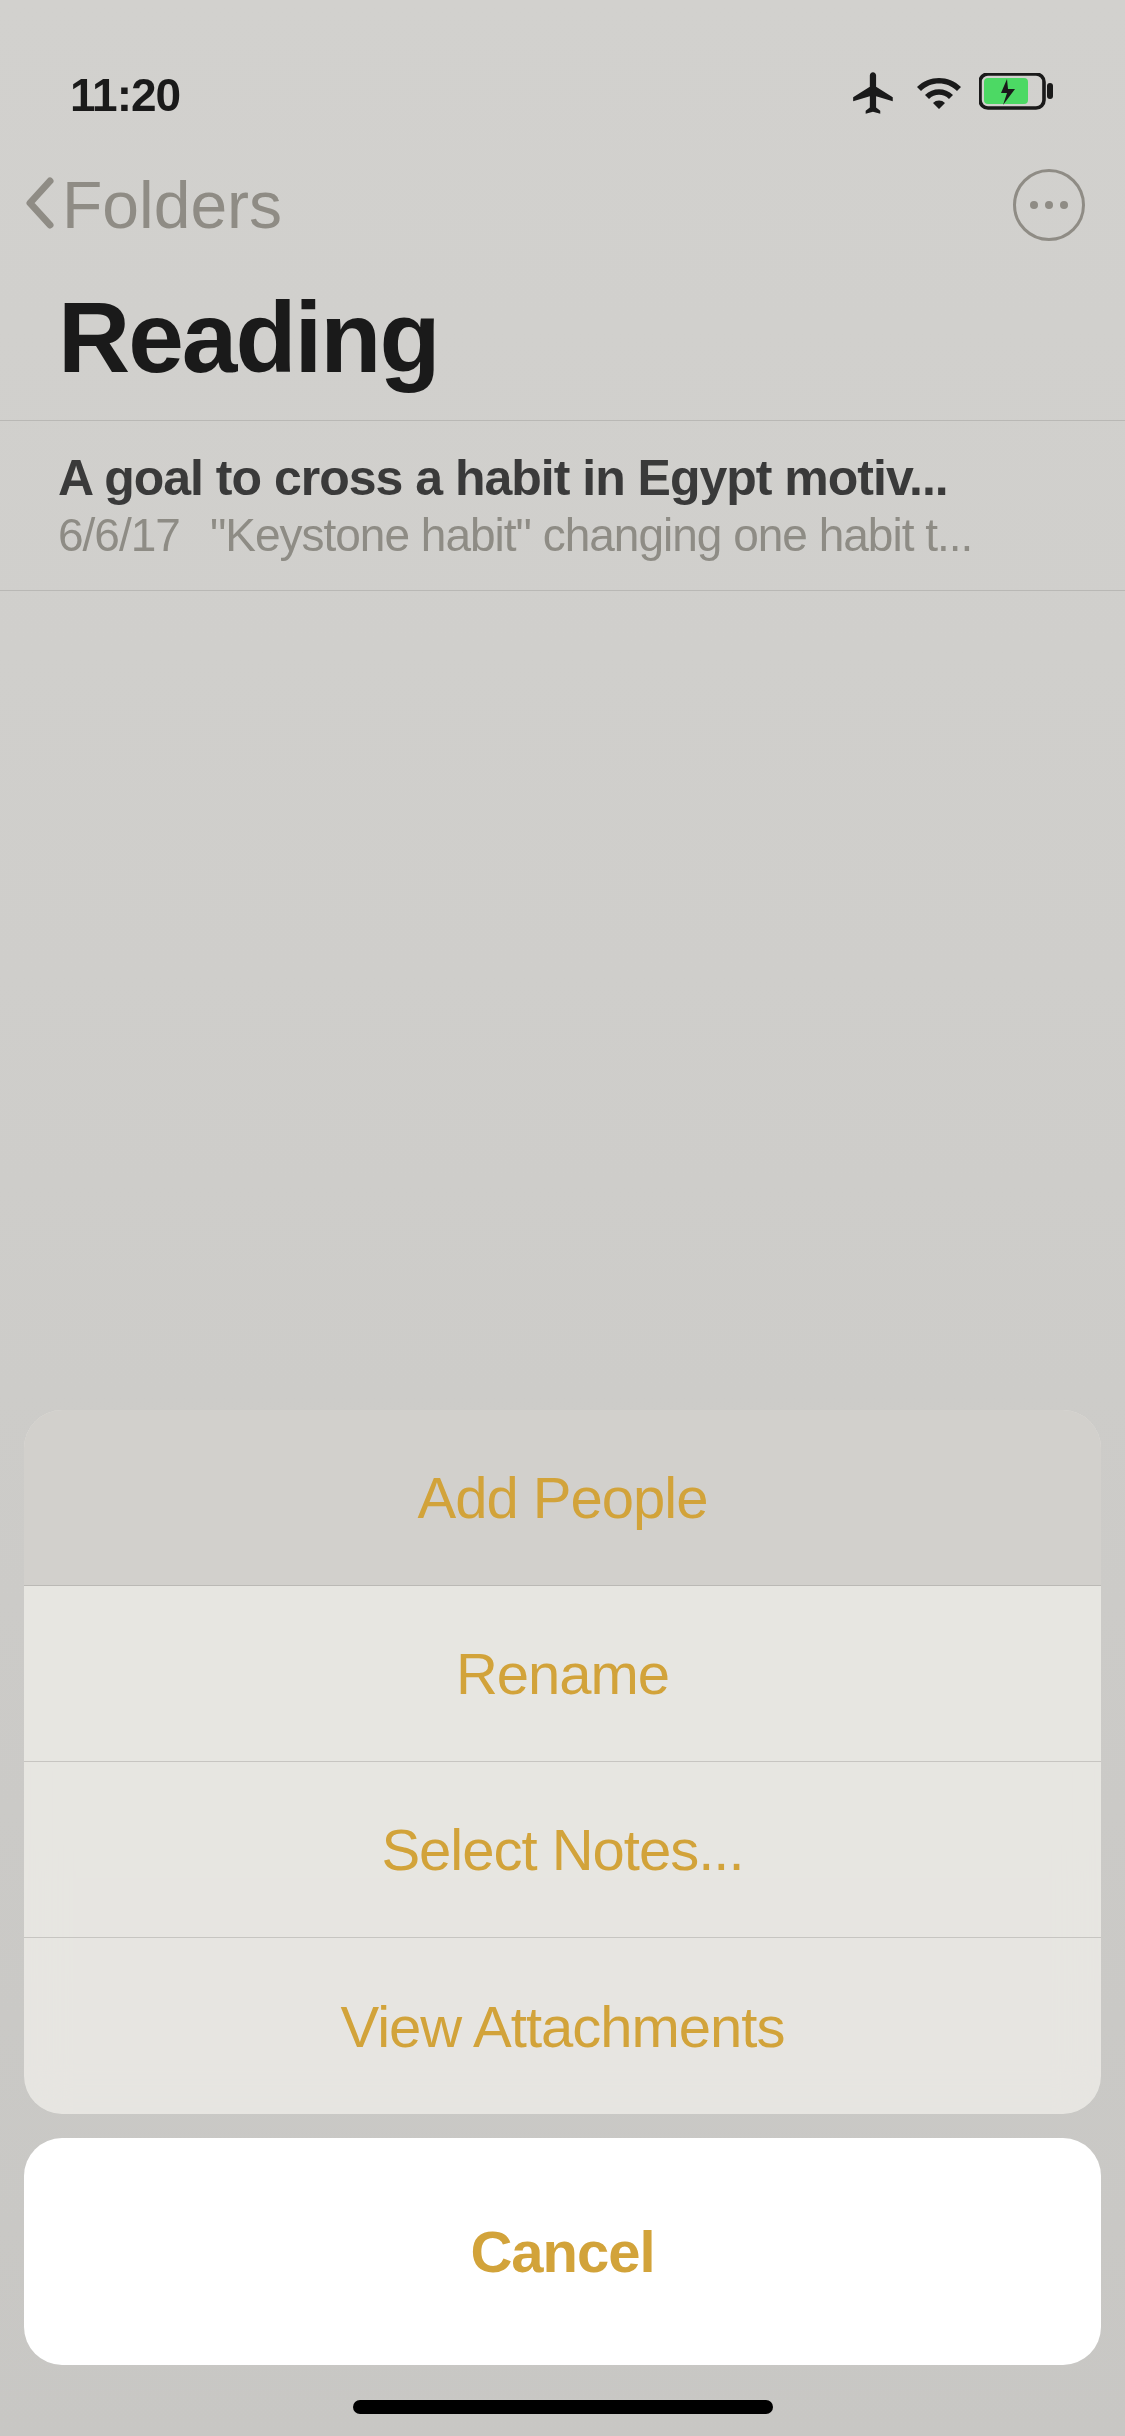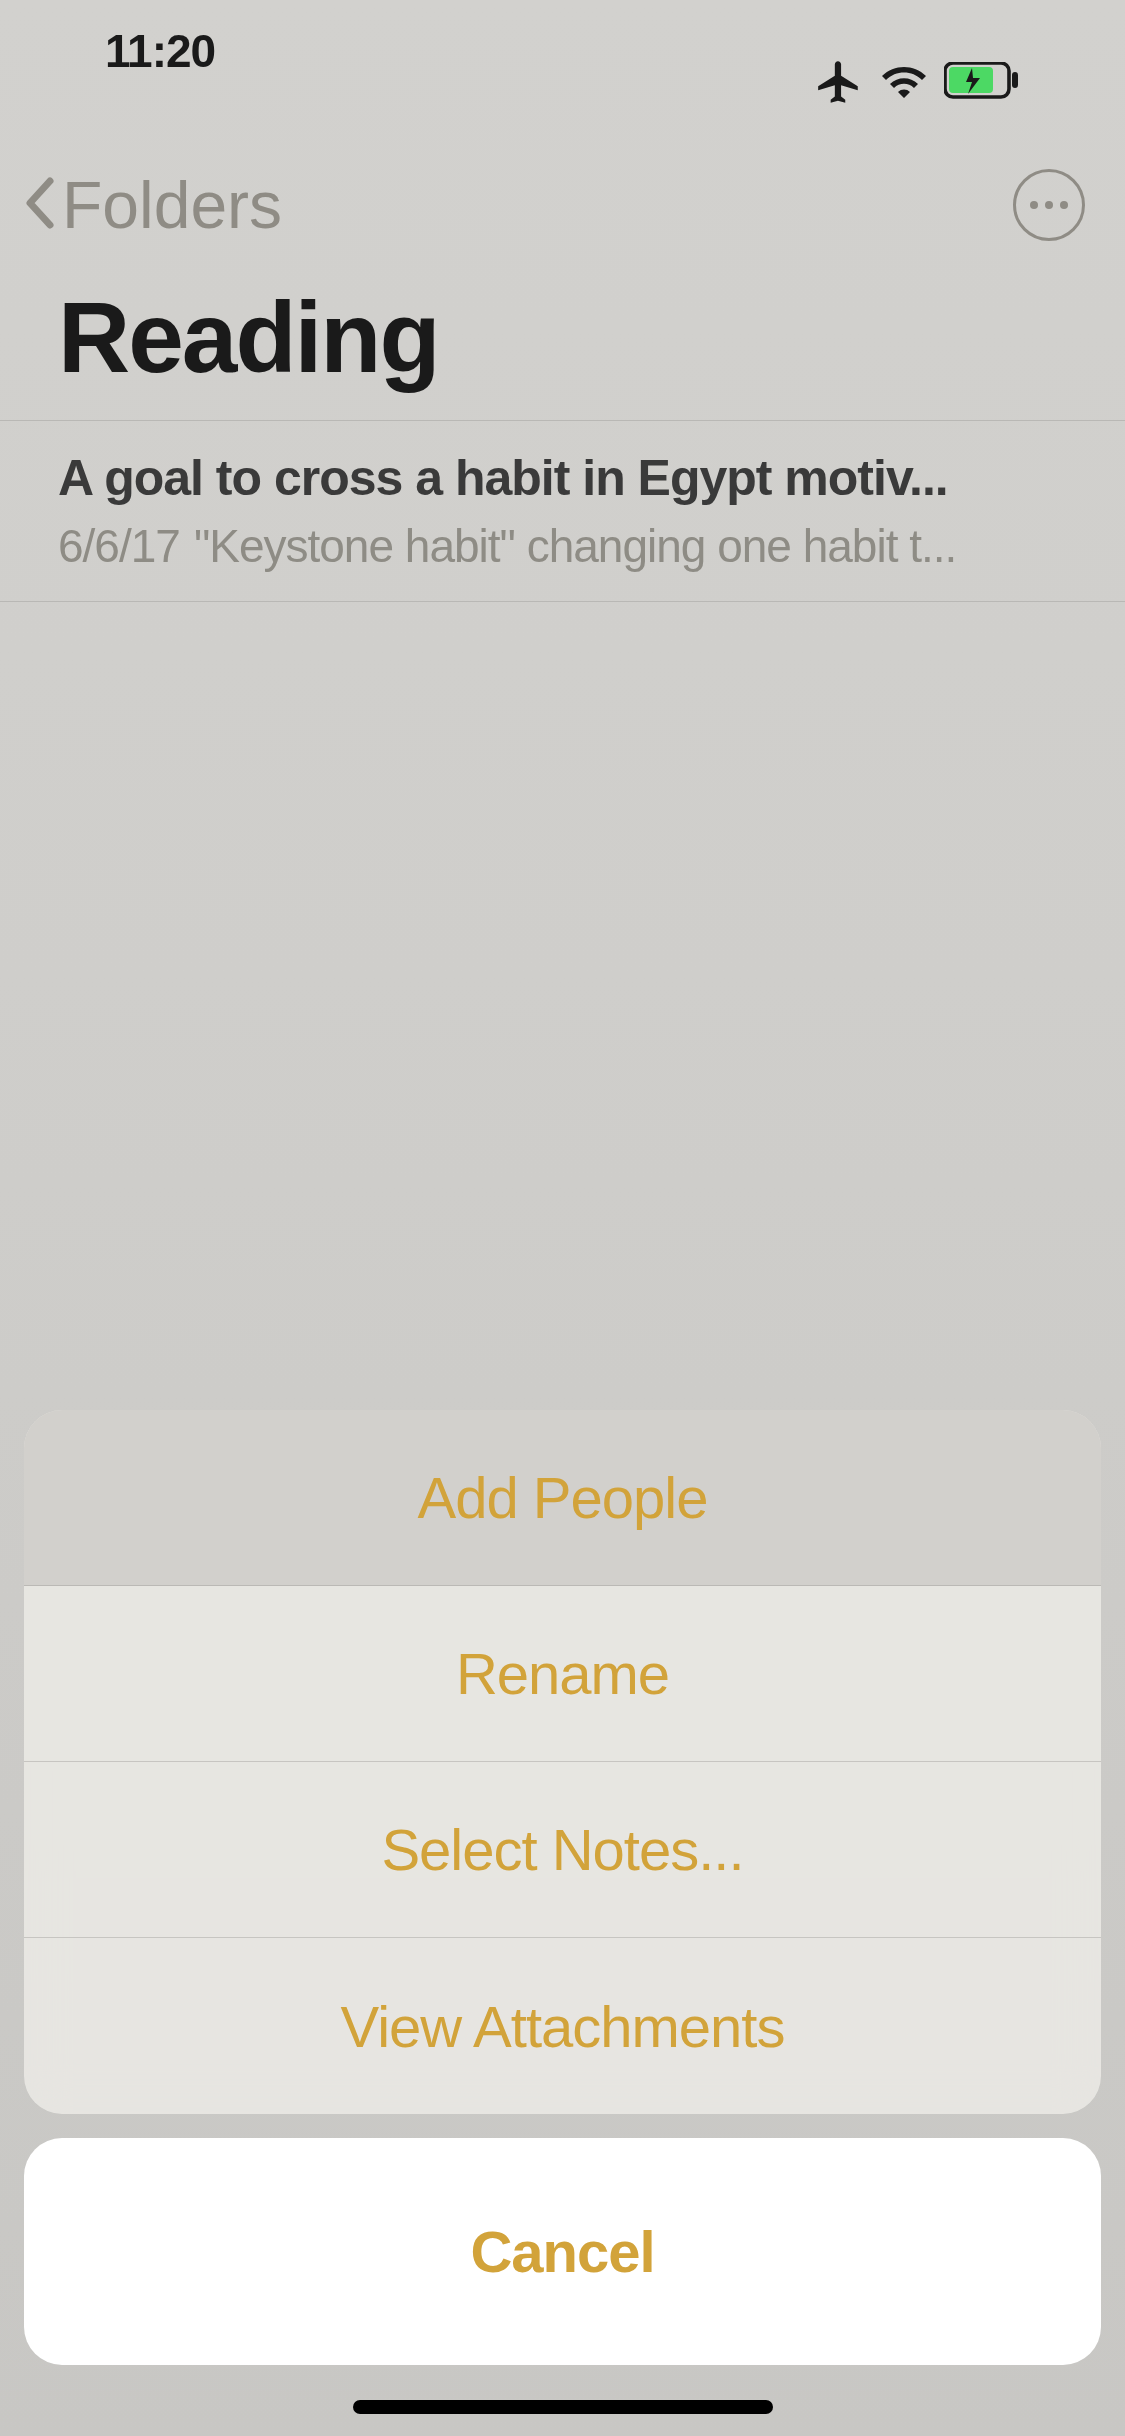--- a/index.html
+++ b/index.html
@@ -23,27 +23,28 @@
       top: 0;
       left: 0;
       width: 100%;
       height: 100%;
       background: linear-gradient(to bottom, #d2d1ce 0%, #cfcecb 40%, #c8c7c4 100%);
     }
     
     
     .status-bar {
       position: absolute;
-      top: 4px;
+      top: 15px;
       left: 0;
       right: 0;
       height: 140px;
       display: flex;
+      align-items: center;
       justify-content: space-between;
-      padding: 20px 105px 0;
+      padding: 20px 70px 0;
     }
     .status-time {
       font-size: 46px;
       font-weight: 600;
       color: #1a1a1a;
       letter-spacing: -1px;
     }
     .status-icons {
       display: flex;
       align-items: center;
@@ -121,22 +122,22 @@
       font-size: 50px;
       font-weight: 600;
       color: #3a3a3a;
       white-space: nowrap;
       overflow: hidden;
       text-overflow: ellipsis;
       letter-spacing: -1px;
     }
     .note-subtitle {
       display: flex;
-      margin-top: 12px;
-      gap: 14px;
+      margin-top: 1px;
+      gap: 30px;
       font-size: 46px;
       color: #8e8c85;
       letter-spacing: -1px;
     }
     .note-preview {
       white-space: nowrap;
       overflow: hidden;
       text-overflow: ellipsis;
       flex: 1;
     }

